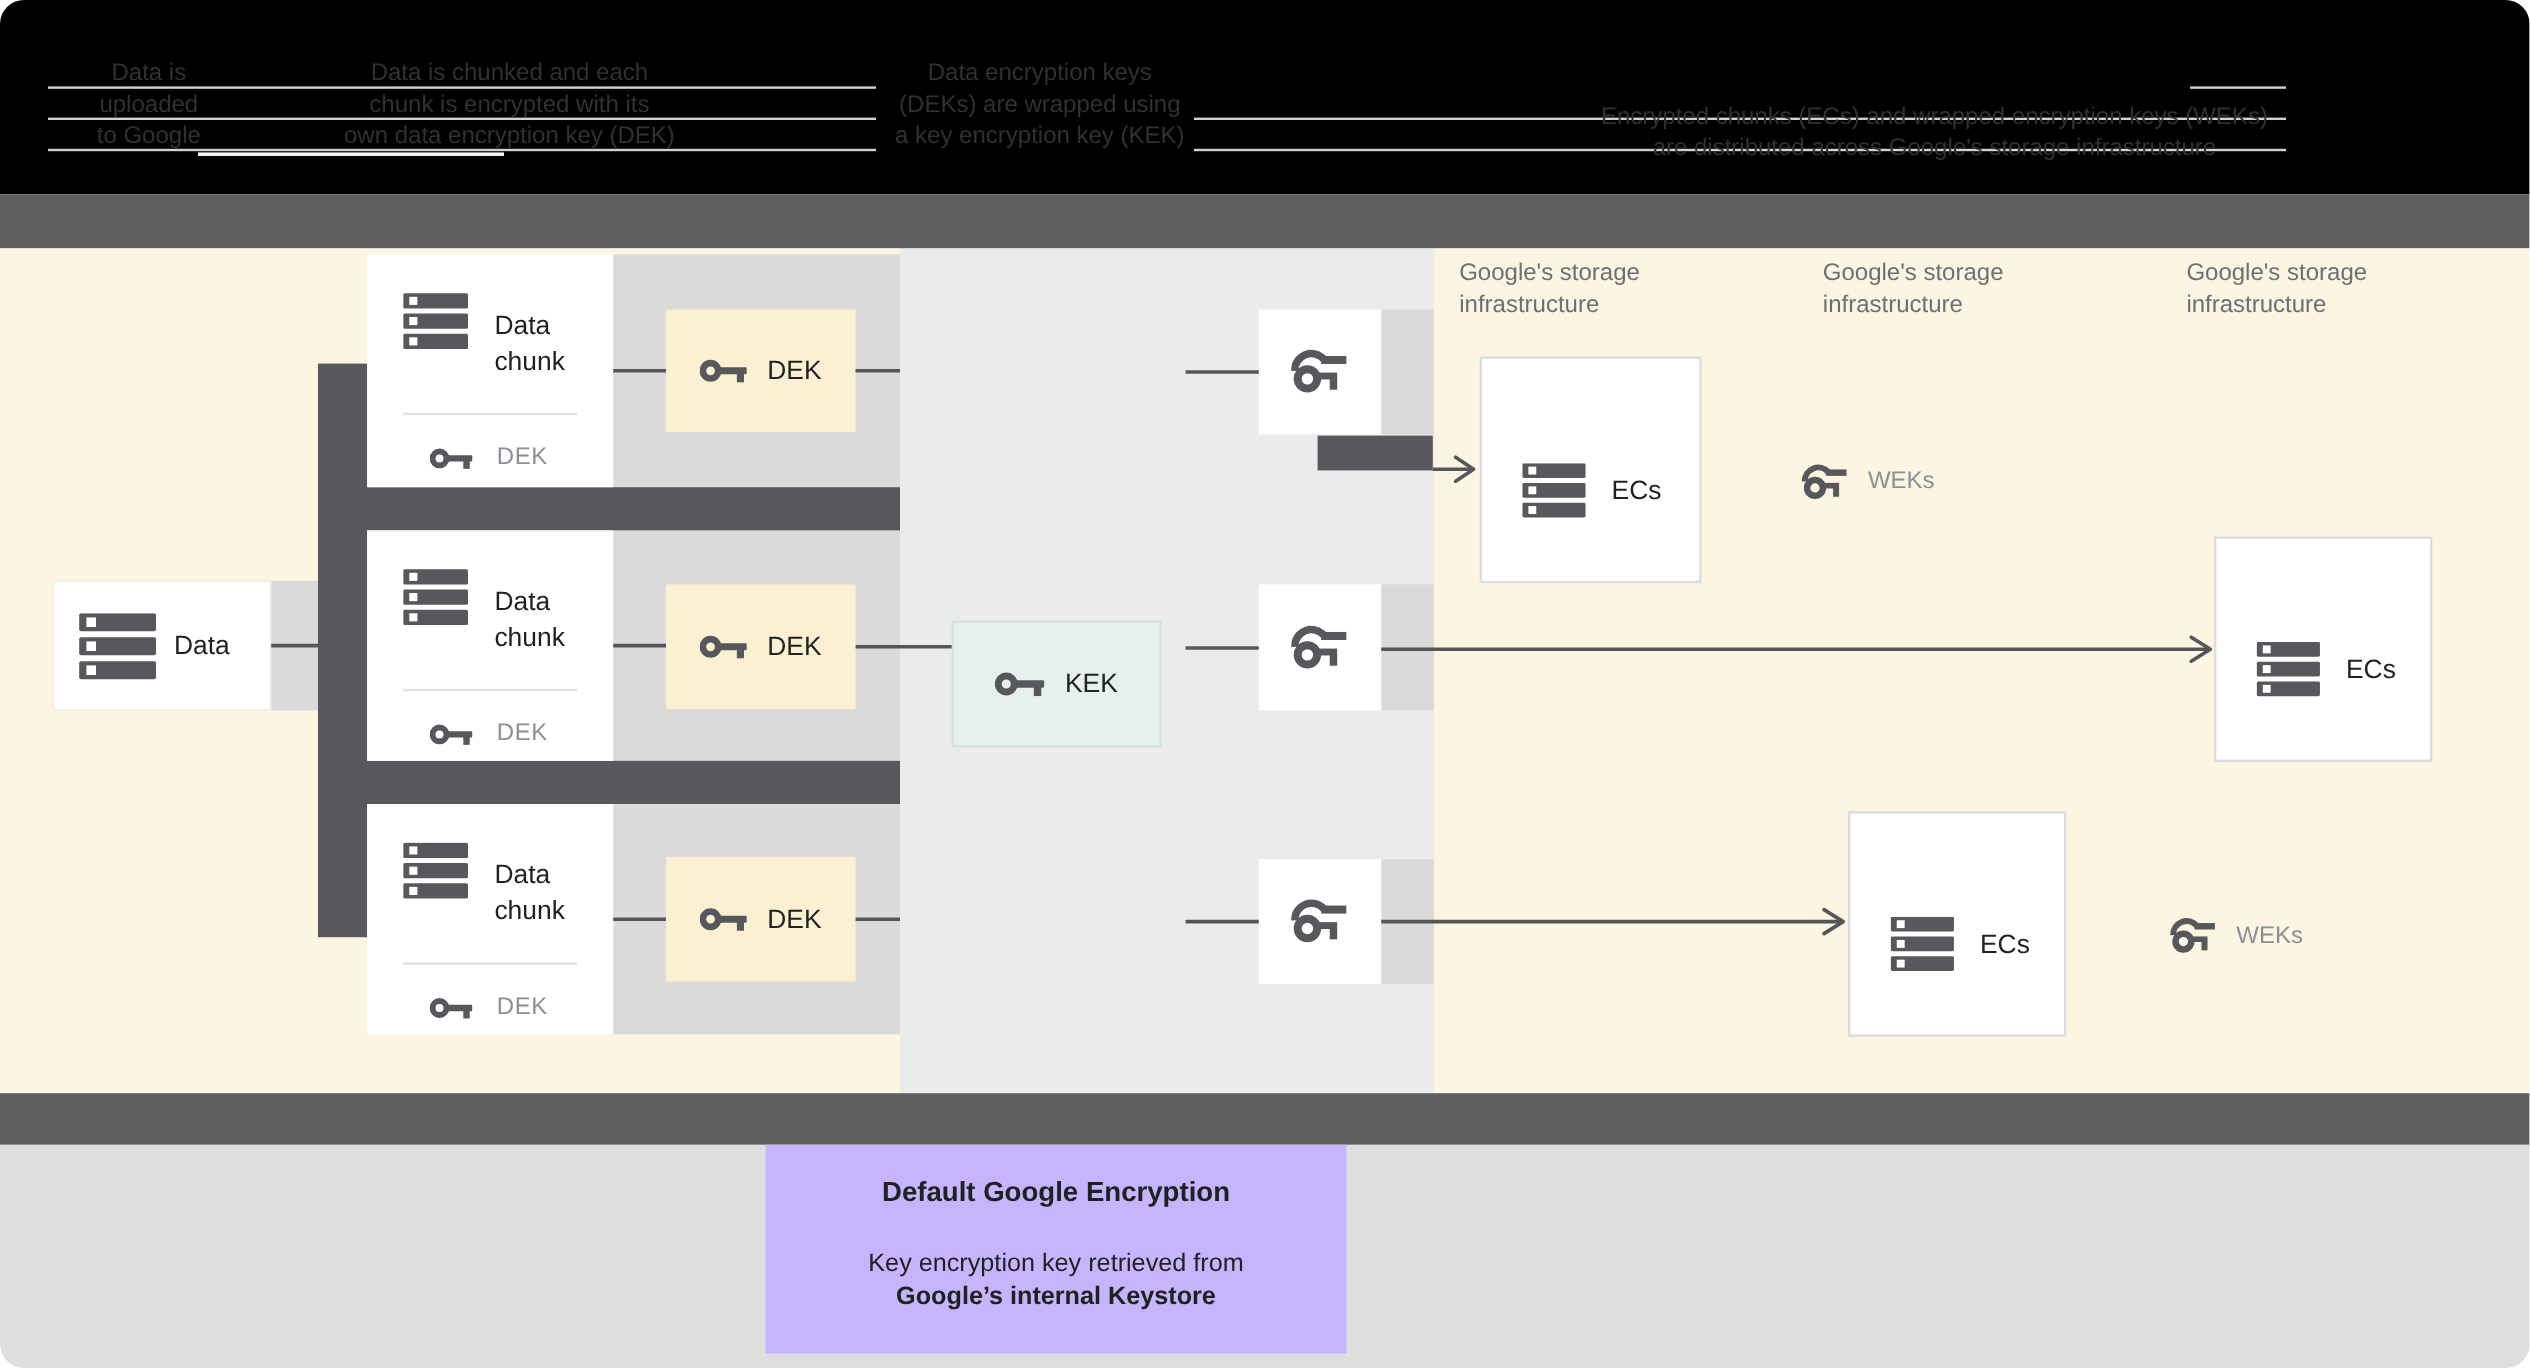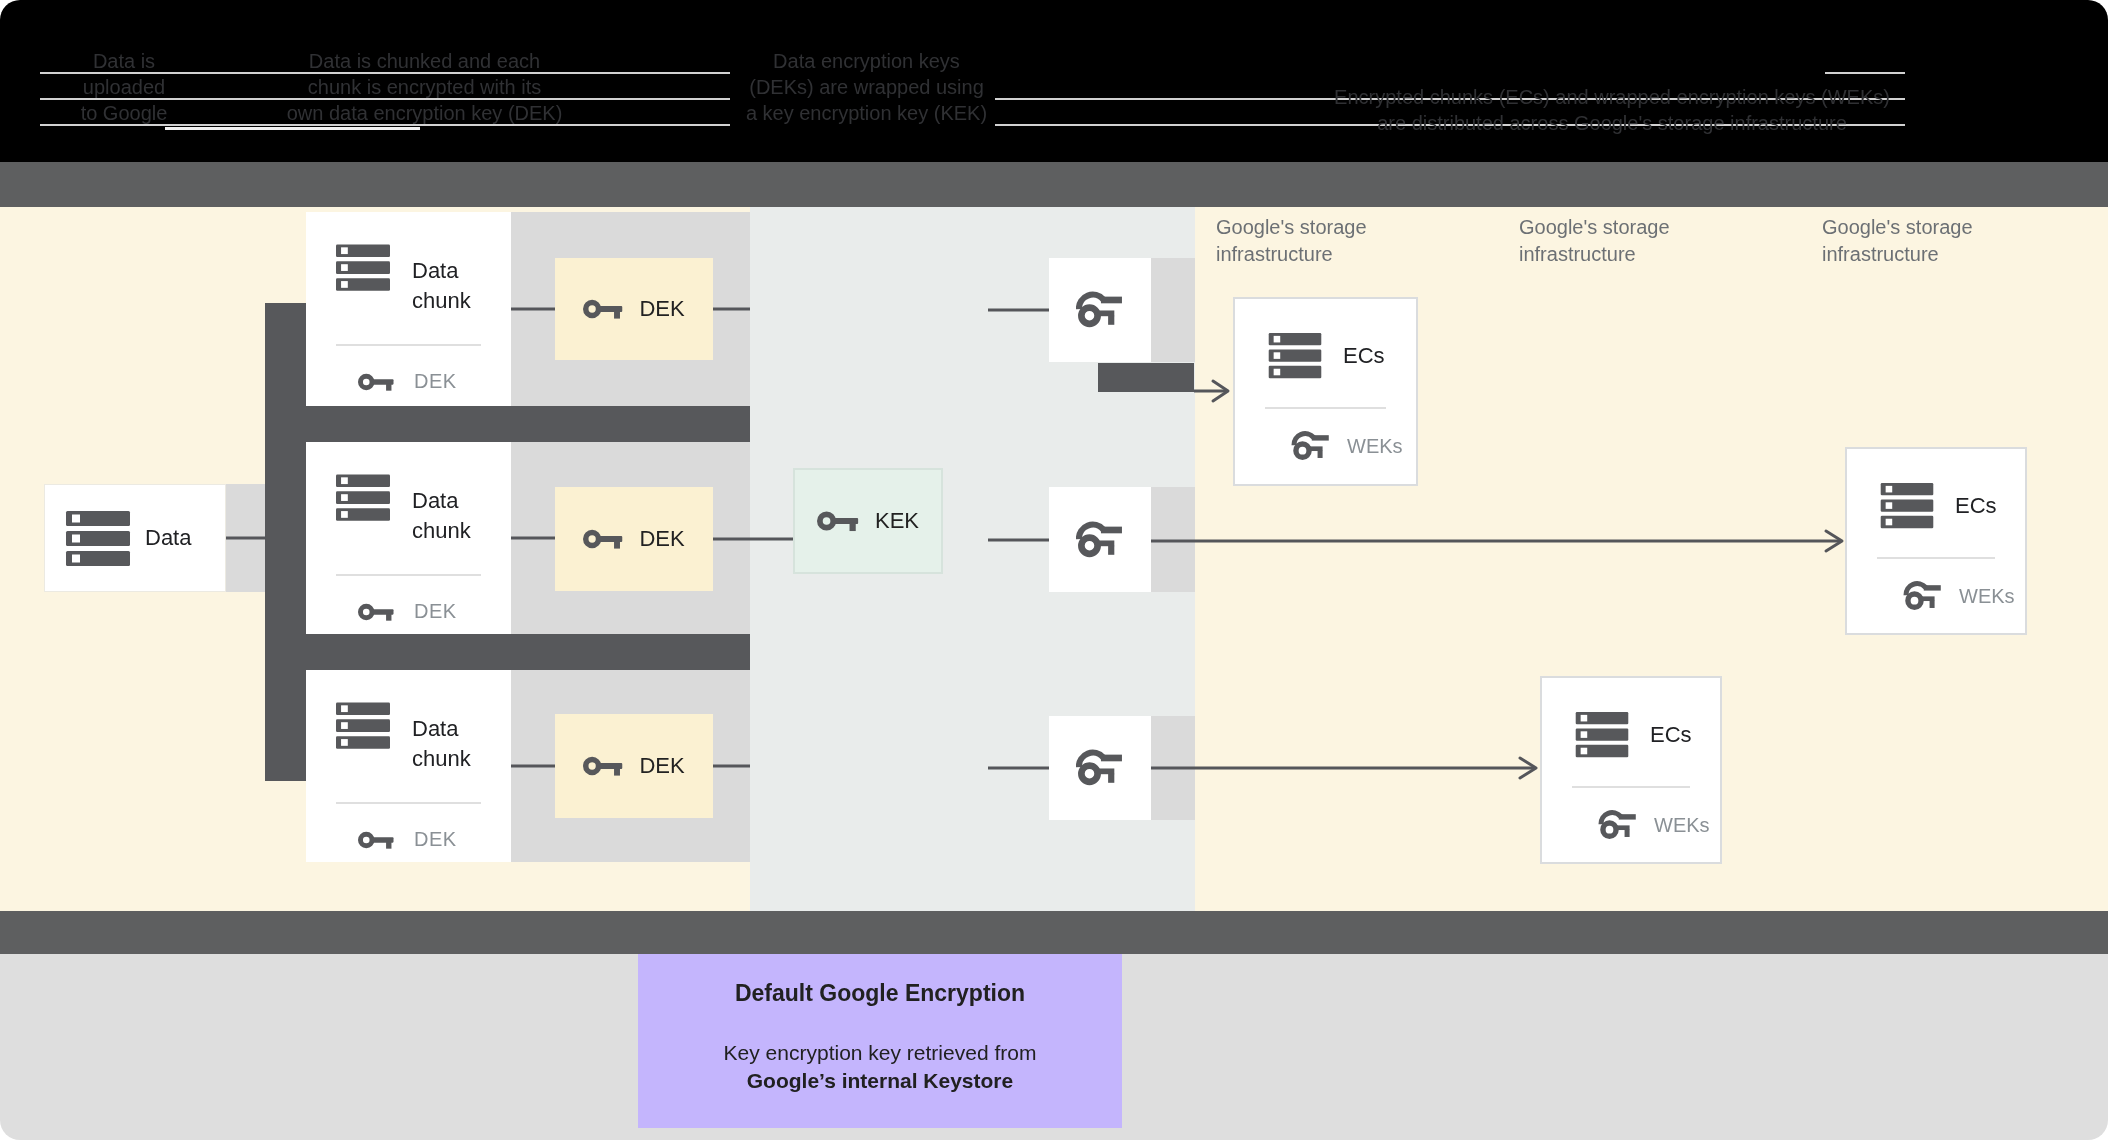--- a/index.html
+++ b/index.html
@@ -35,25 +35,25 @@
   .data-box{left:44px;top:484px;width:182px;height:108px;border:1px solid #ECEAE2;
             display:flex;align-items:center;box-sizing:border-box;}
   .chunk-box{width:205px;display:flex;flex-direction:column;box-sizing:border-box;}
   .chunk-head{display:flex;align-items:flex-start;padding:32px 0 0 30px;}
   .chunk-title{margin-left:22px;font-size:22px;line-height:30px;width:84px;margin-top:12px;}
   .divider{height:2px;background:#DFDFDF;margin:28px 30px 0 30px;}
   .keyrow{display:flex;align-items:center;padding:24px 0 0 52px;}
   .keyrow .klabel{margin-left:18px;font-size:20px;color:var(--muted-label);letter-spacing:.5px;}
   .dek-box{width:158px;background:var(--dek-yellow);display:flex;align-items:center;justify-content:center;}
   .dek-box .klabel,.kek-box .klabel{font-size:22px;margin-left:14px;color:#222;}
-  .kek-box{left:793px;top:468px;width:150px;height:106px;background:var(--kek-green);
+  .kek-box{left:793px;top:517px;width:175px;height:106px;background:var(--kek-green);
            border:2px solid #D6E3DC;box-sizing:border-box;display:flex;align-items:center;justify-content:center;}
   .keyonly-box{width:102px;background:#fff;display:flex;align-items:center;justify-content:center;}
   .ecs-box{width:182px;background:#fff;border:2px solid #DADCDE;box-sizing:border-box;
-           display:flex;flex-direction:column;}
+           display:flex;flex-direction:row;}
   .ecs-head{display:flex;align-items:center;padding:34px 0 0 32px;}
   .ecs-head .etitle{margin-left:20px;font-size:22px;}
   .ecs-keyrow{display:flex;align-items:center;padding:20px 0 0 56px;}
   .ecs-keyrow .klabel{margin-left:16px;font-size:20px;color:var(--muted-label);}
   .storage-label{position:absolute;top:214px;color:var(--storage-label);font-size:20px;line-height:27px;}
 
   
   .caption-panel{left:638px;top:954px;width:484px;height:174px;background:#c4b5fd;text-align:center;}
   .caption-title{margin-top:26px;font-size:23px;font-weight:bold;color:#212121;}
   .caption-line1{margin-top:34px;font-size:21px;color:#212121;}

